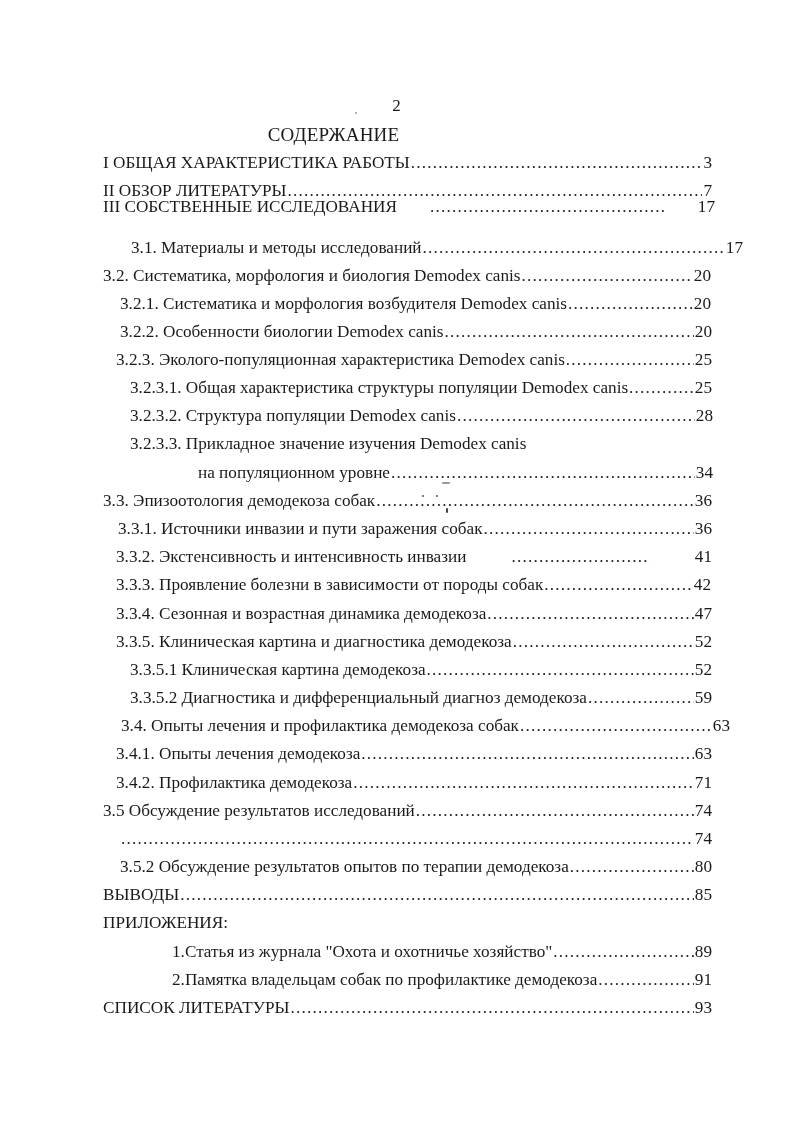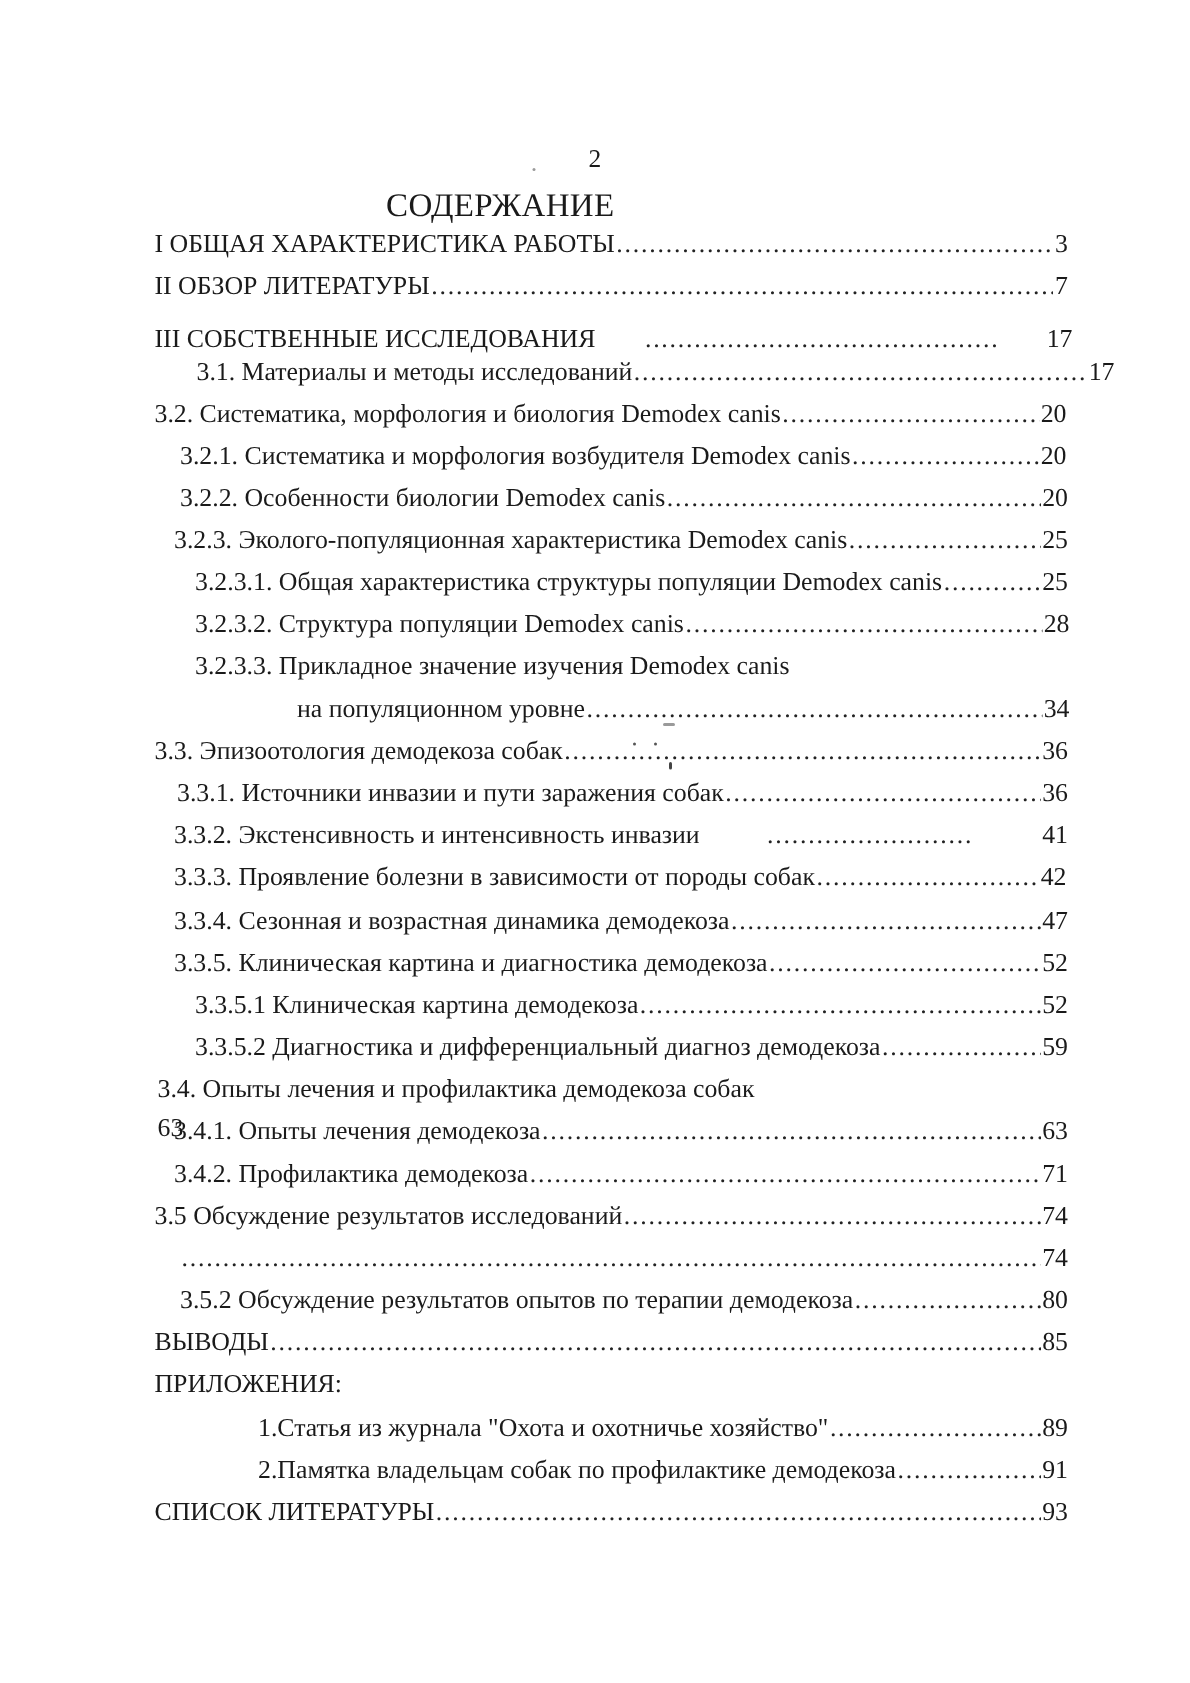--- a/index.html
+++ b/index.html
@@ -22,21 +22,21 @@
       width: 793px;
       text-align: center;
       font-size: 17px;
     }
     .toc-title {
       position: absolute;
       top: 124px;
       left: 0;
       width: 667px;
       text-align: center;
-      font-size: 22px;
+      font-size: 19px;
       letter-spacing: 0.2px;
     }
     .toc {
       position: absolute;
       top: 150px;
       left: 0;
       width: 793px;
     }
     .toc-row {
       position: absolute;
@@ -87,21 +87,21 @@
     <div class="toc-row" style="top:0px;left:103px;width:609px;">
       <span class="label">I ОБЩАЯ ХАРАКТЕРИСТИКА РАБОТЫ</span>
       <span class="leader"></span>
       <span class="page">3</span>
     </div>
     <div class="toc-row" style="top:28px;left:103px;width:609px;">
       <span class="label">II ОБЗОР ЛИТЕРАТУРЫ</span>
       <span class="leader"></span>
       <span class="page">7</span>
     </div>
-    <div class="toc-row" style="top:63px;left:103px;width:612px;gap:32px;">
+    <div class="toc-row" style="top:44px;left:103px;width:612px;gap:32px;">
       <span class="label">III СОБСТВЕННЫЕ ИССЛЕДОВАНИЯ</span>
       <span class="leader"></span>
       <span class="page">17</span>
     </div>
     <div class="toc-row" style="top:85px;left:103px;width:612px;margin-left:28px;">
       <span class="label">3.1. Материалы и методы исследований</span>
       <span class="leader"></span>
       <span class="page">17</span>
     </div>
     <div class="toc-row" style="top:113px;left:103px;width:608px;">
@@ -177,21 +177,21 @@
     <div class="toc-row" style="top:507px;left:130px;width:582px;">
       <span class="label">3.3.5.1 Клиническая картина демодекоза</span>
       <span class="leader"></span>
       <span class="page">52</span>
     </div>
     <div class="toc-row" style="top:535px;left:130px;width:582px;">
       <span class="label">3.3.5.2 Диагностика и дифференциальный диагноз демодекоза</span>
       <span class="leader"></span>
       <span class="page">59</span>
     </div>
-    <div class="toc-row" style="top:563px;left:105px;width:609px;flex-direction:column;">
+    <div class="toc-row" style="top:563px;left:121px;width:609px;">
       <span class="label">3.4. Опыты лечения и профилактика демодекоза собак</span>
       <span class="leader"></span>
       <span class="page">63</span>
     </div>
     <div class="toc-row" style="top:591px;left:116px;width:596px;">
       <span class="label">3.4.1. Опыты лечения демодекоза</span>
       <span class="leader"></span>
       <span class="page">63</span>
     </div>
     <div class="toc-row" style="top:620px;left:116px;width:596px;">

